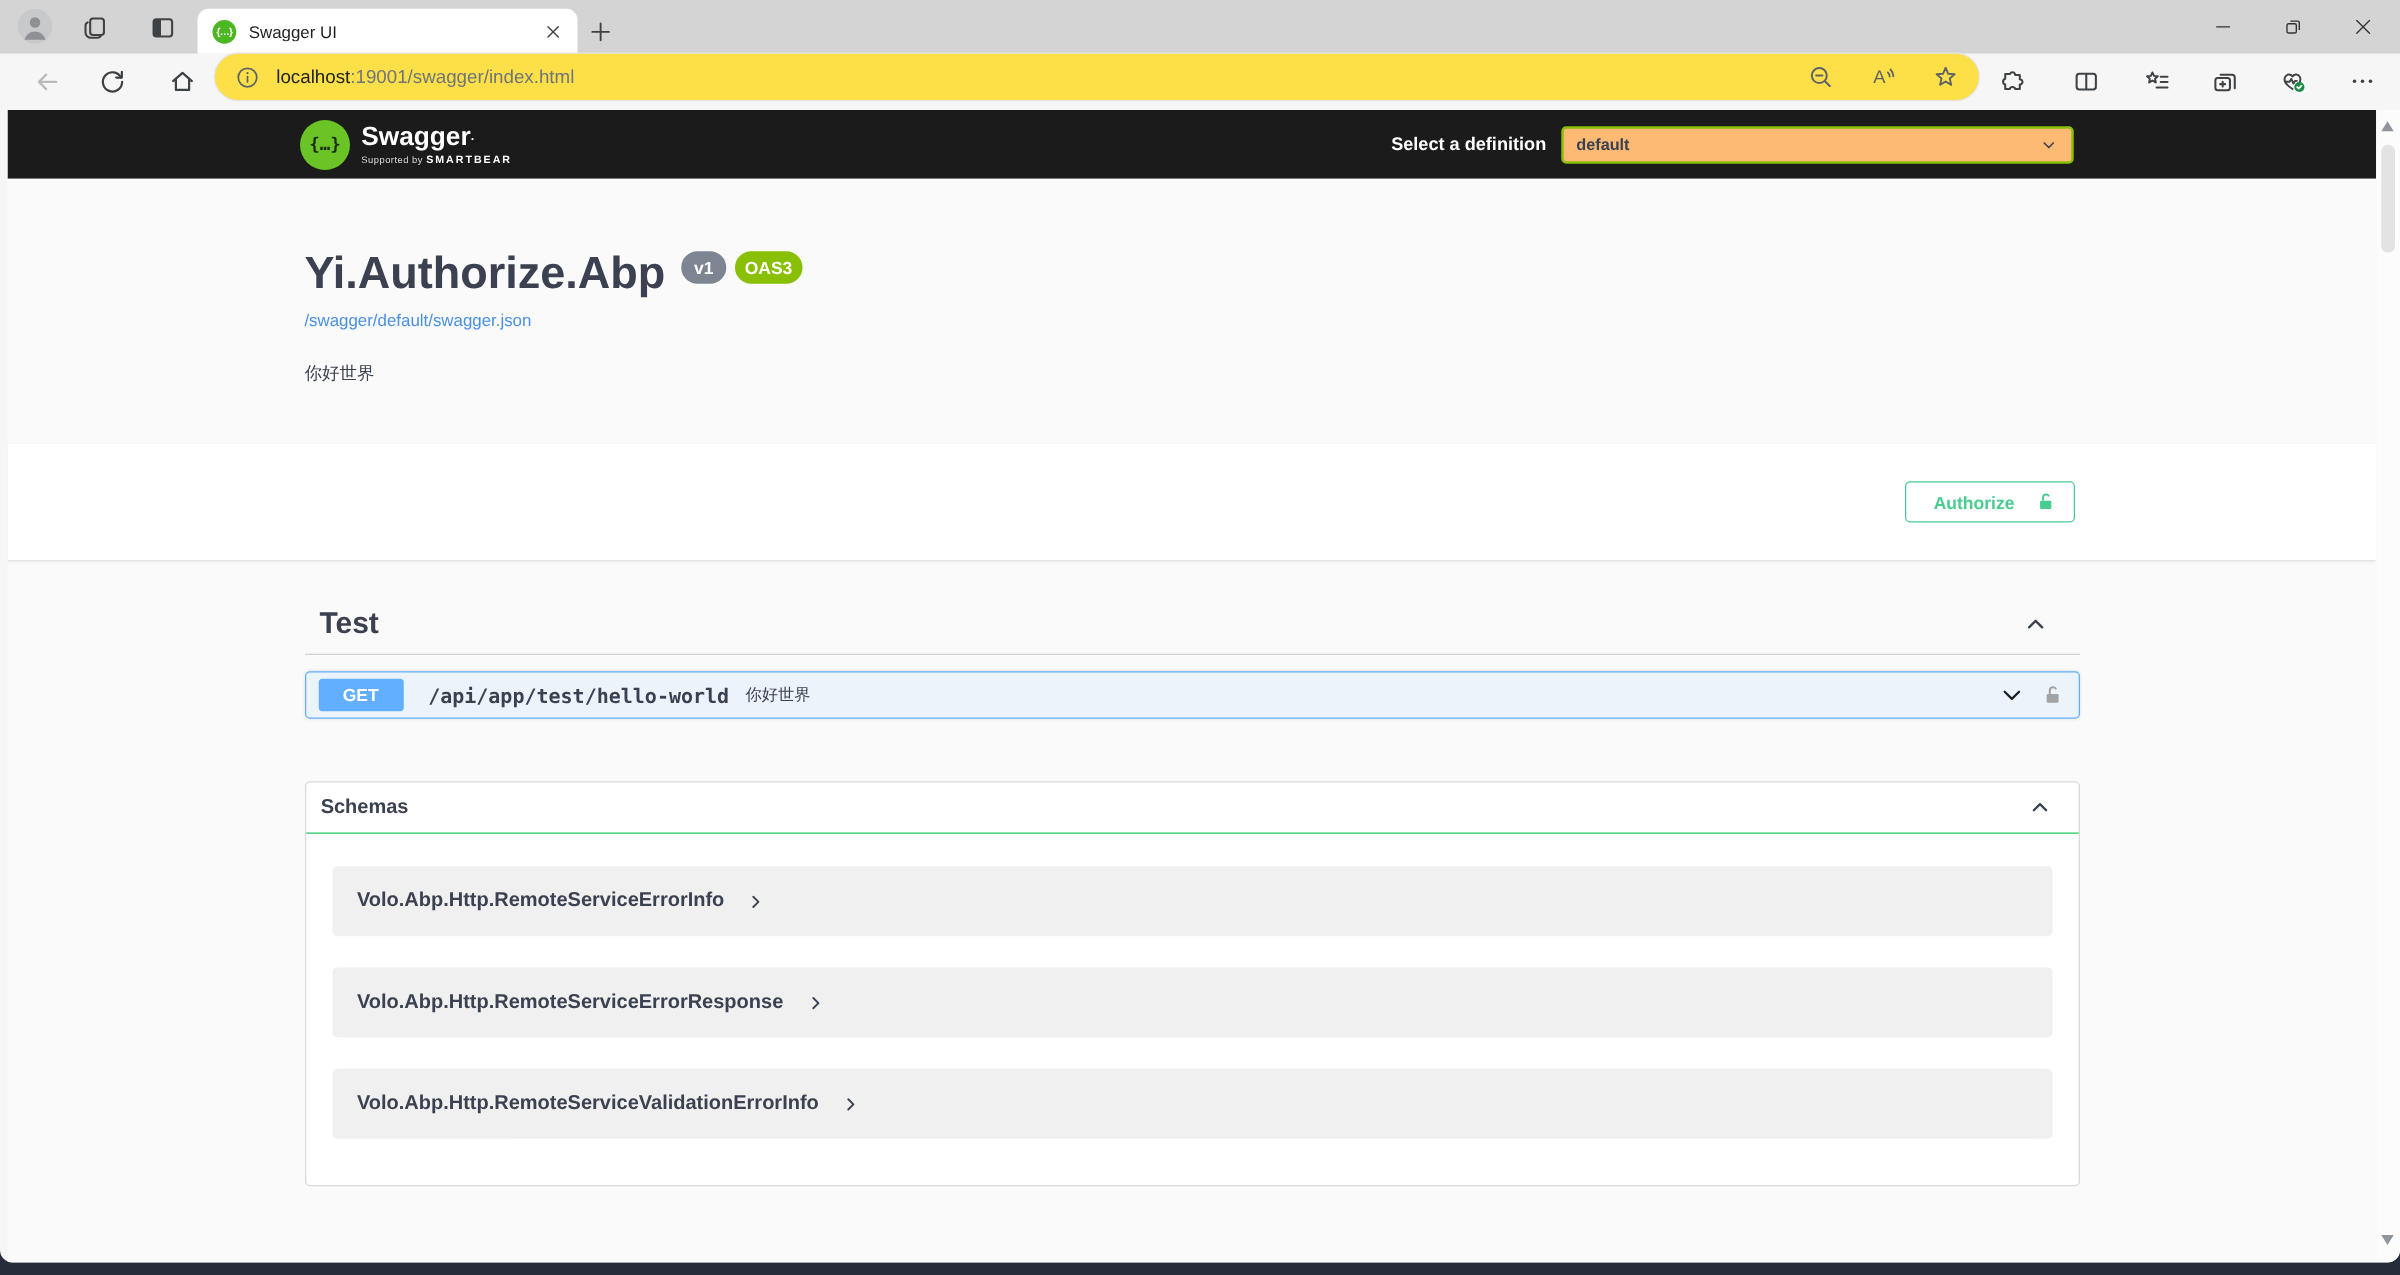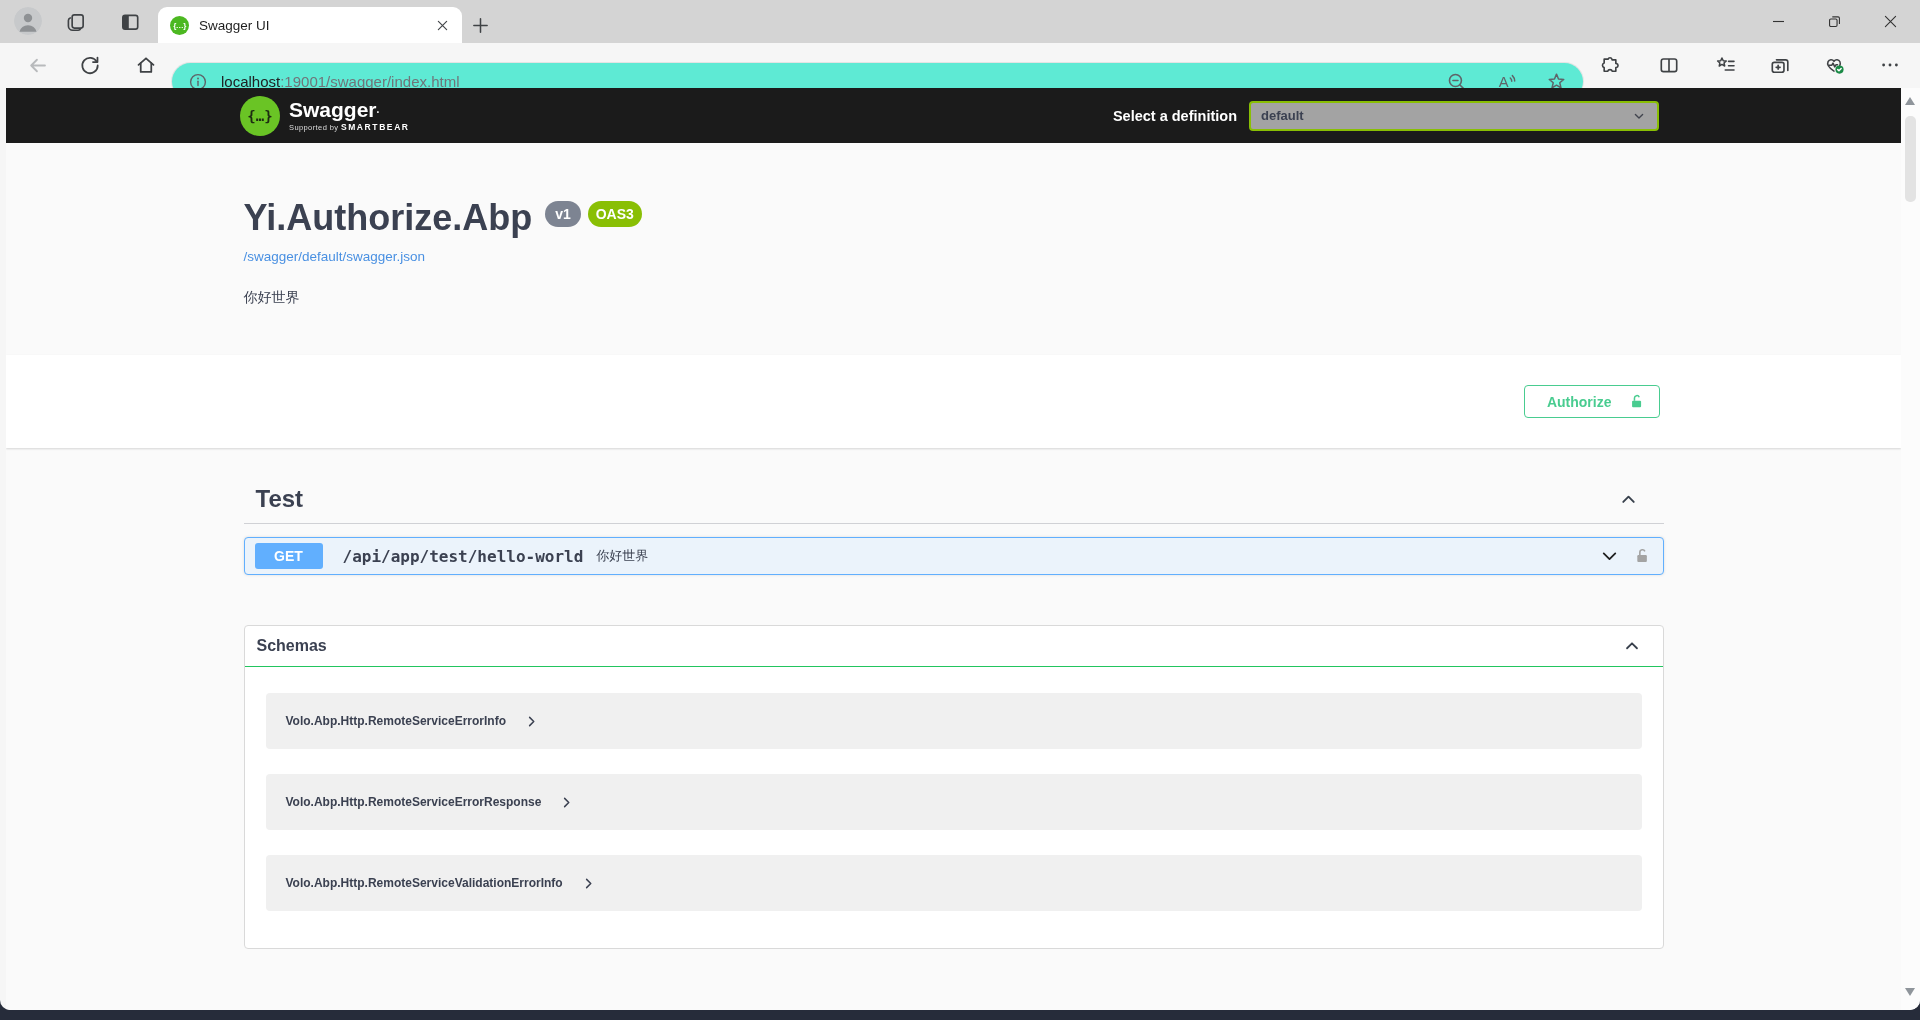--- a/index.html
+++ b/index.html
@@ -12,21 +12,21 @@
   .tb-icon{position:absolute;top:10px;width:24px;height:24px;display:flex;align-items:center;justify-content:center;}
   .tab{position:absolute;left:158px;top:7px;width:304px;height:36px;background:#fff;
     border-radius:9px 9px 0 0;display:flex;align-items:center;padding:0 12px;box-sizing:border-box;}
   .favicon{width:19px;height:19px;border-radius:50%;background:#4cb821;color:#fff;display:flex;
     align-items:center;justify-content:center;font-size:8px;font-weight:bold;letter-spacing:-.5px;flex:0 0 auto;}
   .tab-title{margin-left:10px;font-size:13.5px;color:#1f1f1f;white-space:nowrap;overflow:hidden;flex:1;}
   .winbtn{position:absolute;top:0;width:46px;height:43px;display:flex;align-items:center;justify-content:center;}
   
   .toolbar{position:absolute;top:43px;left:0;right:0;height:45px;background:#f6f6f6;}
   .nav-icon{position:absolute;top:10px;width:24px;height:24px;display:flex;align-items:center;justify-content:center;}
-  .urlbar{position:absolute;left:172px;top:20px;width:1411px;height:37px;background:#5eead4;border-radius:19px;
+  .urlbar{position:absolute;left:172px;top:0;width:1411px;height:37px;background:#fde047;border-radius:19px;
     box-shadow:0 0 0 1px #e4e4e4;display:flex;align-items:center;padding:0 16px;box-sizing:border-box;}
   .url-text{margin-left:13px;font-size:15px;color:#202124;white-space:nowrap;}
   .url-text .rest{color:#70757a;}
   .url-right{margin-left:auto;display:flex;align-items:center;gap:29px;}
   .sep{position:absolute;left:1638px;top:54px;width:1px;height:24px;background:#c7c7c7;}
   
   .page{position:absolute;top:88px;left:6px;width:1895px;height:922px;background:#fafafa;overflow:hidden;}
   .scrollbar{position:absolute;top:88px;right:0;width:19px;height:922px;background:#fcfcfc;}
   .tri-up{width:0;height:0;border-left:5px solid transparent;border-right:5px solid transparent;
     border-bottom:8px solid #8f959b;position:absolute;top:9px;left:4px;}
@@ -38,21 +38,21 @@
   .sw-brand{margin-left:234px;display:flex;align-items:center;}
   .sw-logo{width:40px;height:40px;border-radius:50%;background:#6ac425;display:flex;align-items:center;
     justify-content:center;color:#1d2b12;font-weight:bold;font-size:14px;font-family:"DejaVu Sans Mono",monospace;}
   .sw-name{margin-left:9px;display:flex;flex-direction:column;}
   .sw-word{color:#fff;font-size:21px;font-weight:bold;line-height:21px;}
   .sw-word .dot{font-size:10px;vertical-align:top;}
   .sw-sub{color:#dcdcdc;font-size:7.5px;letter-spacing:.4px;margin-top:2px;}
   .sw-sub b{font-size:8.5px;letter-spacing:1.6px;color:#fff;}
   .sw-def{margin-left:auto;margin-right:242px;display:flex;align-items:center;gap:12px;}
   .sw-def-label{color:#fff;font-size:14.5px;font-weight:bold;}
-  .sw-select{width:410px;height:30px;background:#a3a3a3;border:2px solid #89bf04;border-radius:4px;
+  .sw-select{width:410px;height:30px;background:#fdba74;border:2px solid #89bf04;border-radius:4px;
     display:flex;align-items:center;padding:0 10px;box-sizing:border-box;font-size:13px;font-weight:bold;color:#3b4151;}
   .sw-select svg{margin-left:auto;}
   
   .content-col{width:1420px;margin:0 auto;}
   .hero{height:212px;box-sizing:border-box;padding-top:55px;background:#fafafa;}
   .title-row{display:flex;align-items:flex-start;}
   .api-title{font-size:36px;font-weight:bold;color:#3b4151;line-height:40px;margin:0;}
   .badges{display:flex;gap:7px;margin-left:13px;margin-top:3px;}
   .badge{color:#fff;font-size:14px;font-weight:bold;padding:4px 10px;border-radius:14px;line-height:18px;}
   .badge.version{background:#7d8492;}
@@ -79,21 +79,21 @@
   .op-right{margin-left:auto;display:flex;align-items:center;gap:13px;padding-right:2px;}
   
   .models{margin-top:50px;background:#fff;border:1px solid #d9d9d9;border-radius:4px;}
   .models-header{display:flex;align-items:center;justify-content:space-between;
     padding:11px 22px 11px 12px;border-bottom:1px solid #22c55e;}
   .models-title{font-size:16px;font-weight:bold;color:#3b4151;margin:0;}
   .models-body{padding:26px 21px 21px 21px;}
   .model-row{height:56px;background:#f0f0f0;border-radius:4px;display:flex;align-items:center;
     padding:0 20px;margin-bottom:25px;cursor:pointer;}
   .model-row:last-child{margin-bottom:16px;}
-  .model-name{font-size:12px;font-weight:bold;color:#3b4151;}
+  .model-name{font-size:16px;font-weight:bold;color:#3b4151;}
   .model-row svg{margin-left:18px;}
   svg{display:block;}
 </style>
 </head>
 <body>
 
 <div class="frame">
 
   <div class="titlebar">
     <div class="avatar">

